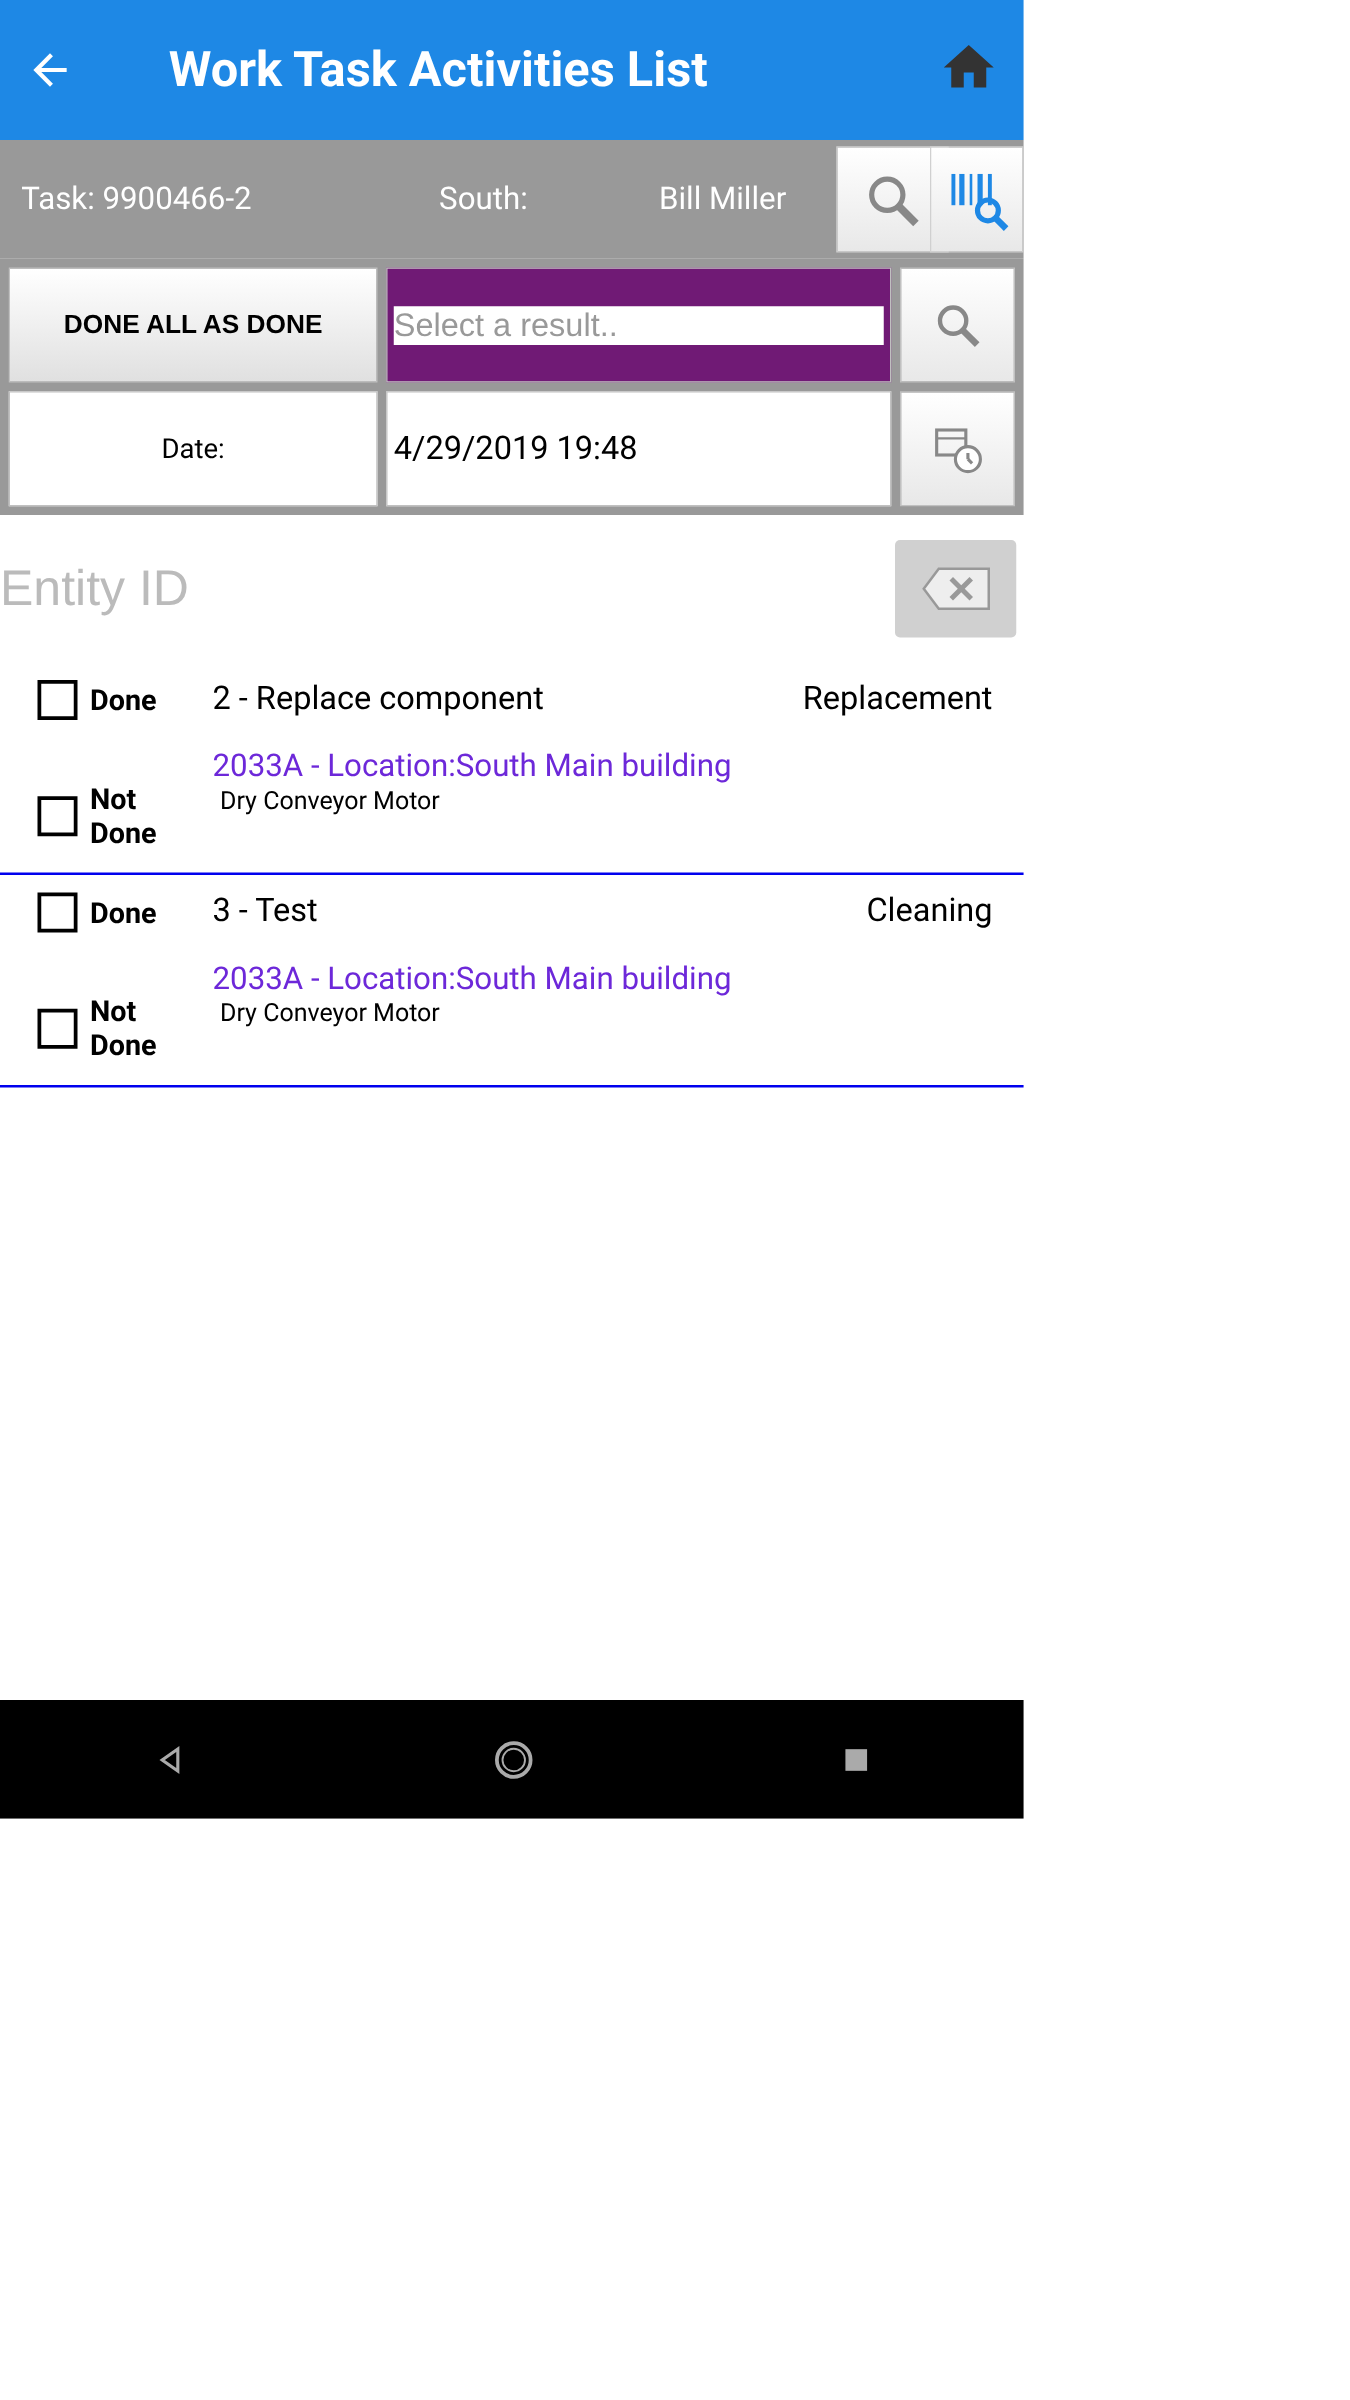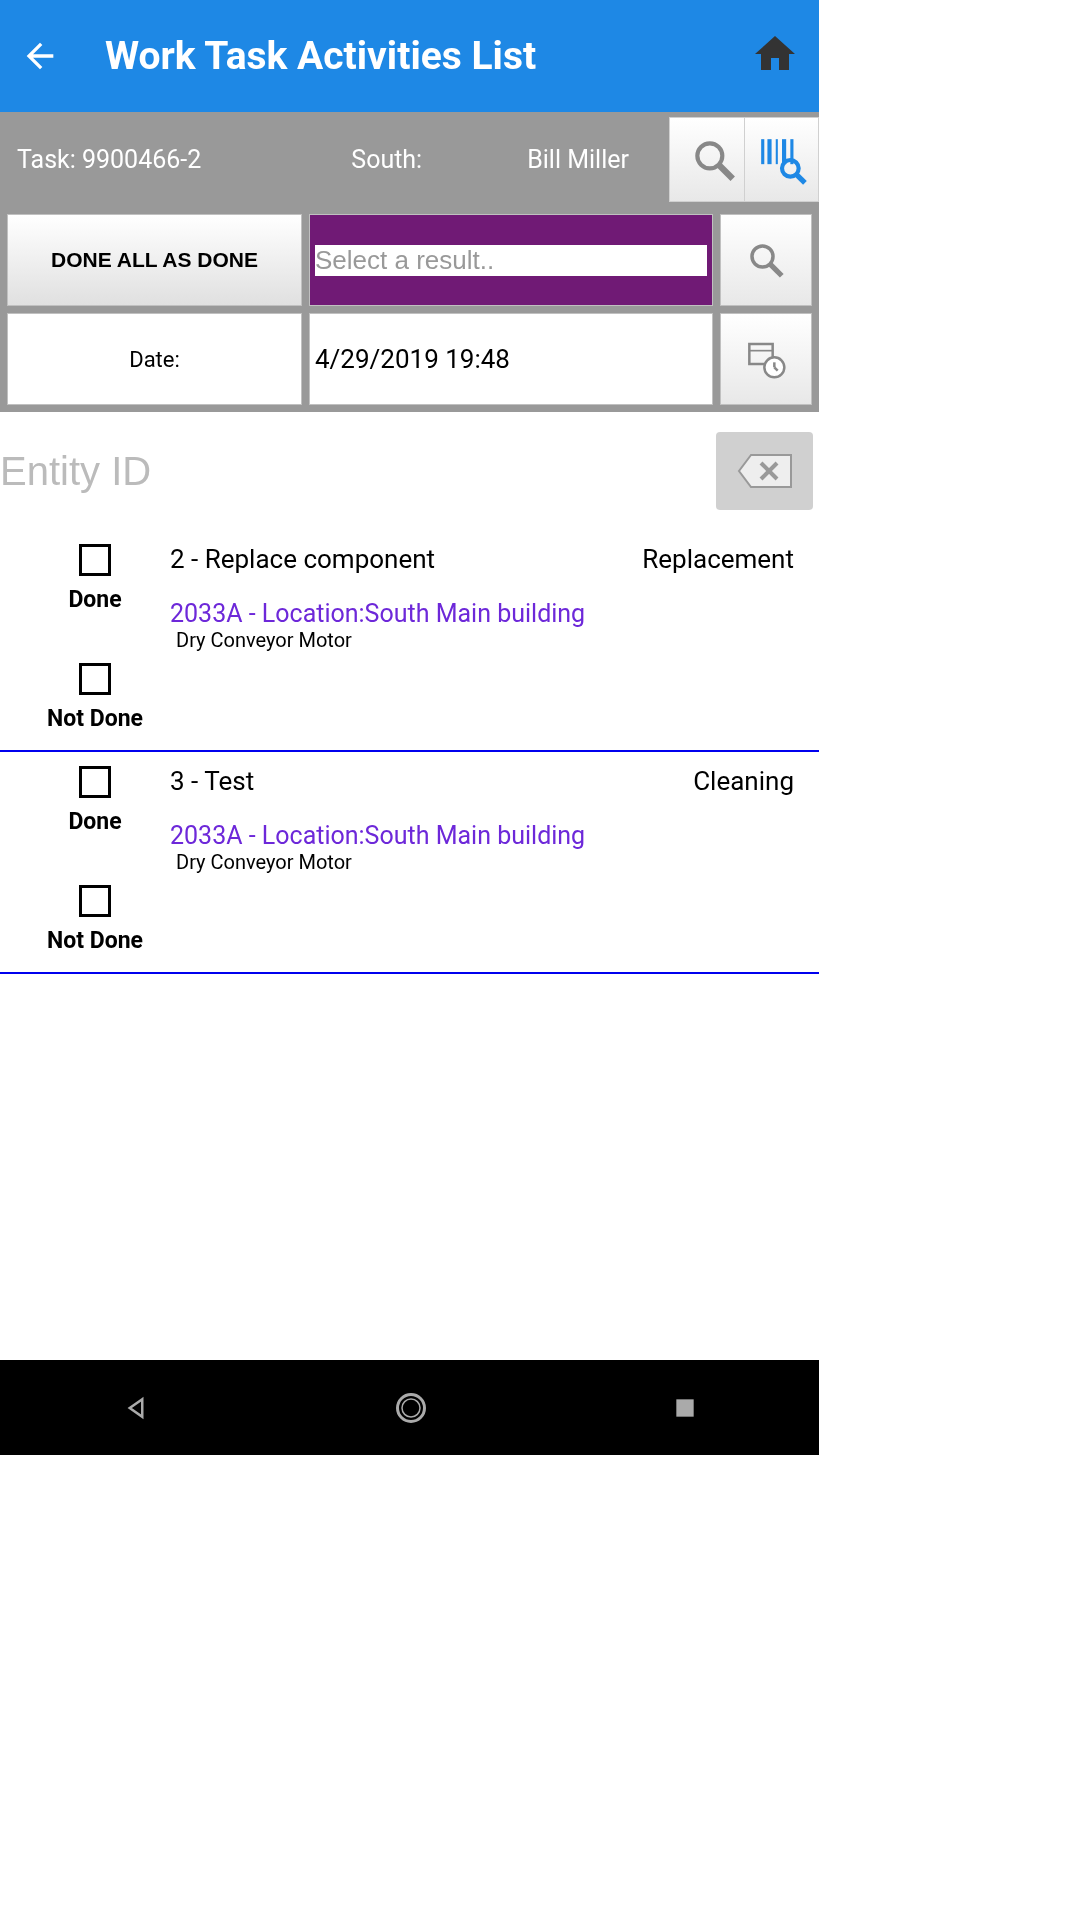--- a/index.html
+++ b/index.html
@@ -17,20 +17,21 @@
       overflow: hidden;
     }
     
     .header {
       background: #1e88e5;
       height: 112px;
       display: flex;
       align-items: center;
       position: relative;
       padding: 0 15px;
+      gap: 30px;
     }
     
     .back-arrow {
       color: white;
       cursor: pointer;
       width: 50px;
       display: flex;
       align-items: center;
       justify-content: center;
     }
@@ -277,21 +278,20 @@
       display: flex;
       flex-direction: column;
       gap: 50px;
       width: 130px;
     }
     
     .checkbox-group {
       display: flex;
       align-items: center;
       gap: 10px;
-      flex-direction: column;
     }
     
     .checkbox-box {
       width: 32px;
       height: 32px;
       border: 3px solid #000;
       background: #fff;
       cursor: pointer;
       flex-shrink: 0;
     }

